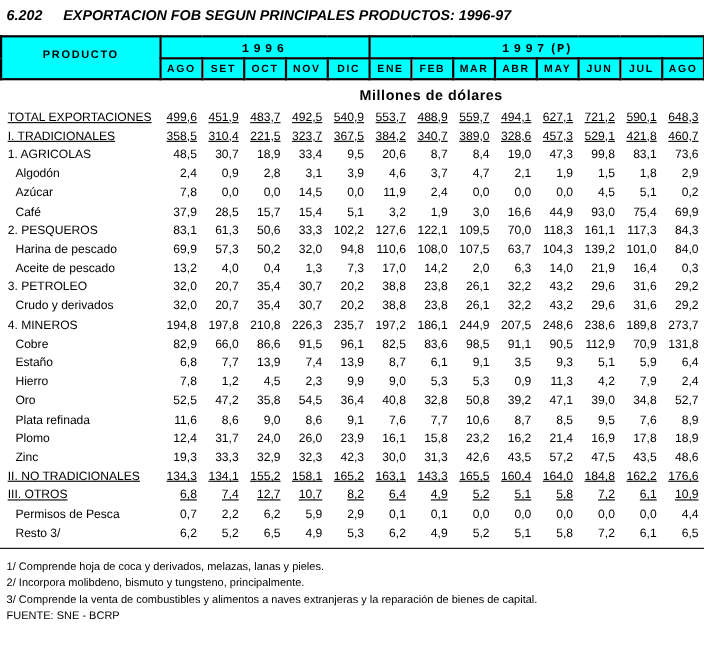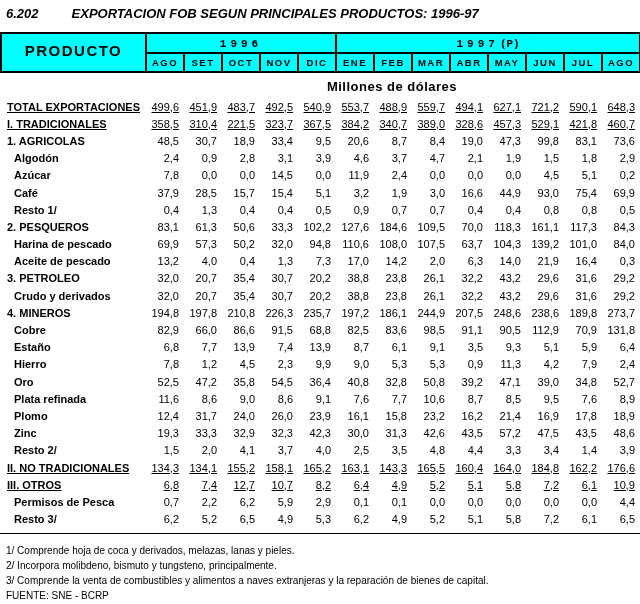--- a/index.html
+++ b/index.html
@@ -18,38 +18,38 @@
   .page { width: 640px; height: 604px; position: relative; }
 
   
   .title {
     padding: 6px 0 0 6px;
     font-size: 13px;
     font-weight: bold;
     font-style: italic;
     white-space: nowrap;
   }
-  .title .tnum { margin-right: 33px; }
+  .title .tnum { margin-right: 19px; }
 
   
   table.hdr {
     margin-top: 11px;
     width: 639px;
     table-layout: fixed;
     border-collapse: collapse;
   }
   table.hdr td {
     background: var(--header-bg);
     border: 2px solid var(--border-c);
     text-align: center;
     vertical-align: middle;
     overflow: hidden;
   }
   td.prodhdr {
-    font-size: 15px;
+    font-size: 10px;
     font-weight: bold;
     letter-spacing: 1.5px;
     vertical-align: bottom;
     padding-bottom: 5px;
   }
   td.yeargroup { height: 17px; font-family: Liberation Mono, monospace; }
   .yr {
     font-size: 11px;
     font-weight: bold;
     letter-spacing: 4px;
@@ -84,21 +84,21 @@
     table-layout: fixed;
     border-collapse: collapse;
   }
   table.data td {
     height: 17.2px;
     font-size: 11px;
     vertical-align: middle;
     white-space: nowrap;
     overflow: hidden;
   }
-  td.plabel { padding-left: 7px; font-weight: bold; }
+  td.plabel { padding-left: 7px; }
   td.plabel.ind { padding-left: 14px; }
   td.num { text-align: right; padding-right: 4px; }
   tr.u td { text-decoration: underline; }
 
   
   .rule {
     margin-top: 5px;
     width: 640px;
     border-top: 1px solid var(--border-c);
   }
@@ -273,44 +273,28 @@
           <td class="num">3,2</td>
           <td class="num">1,9</td>
           <td class="num">3,0</td>
           <td class="num">16,6</td>
           <td class="num">44,9</td>
           <td class="num">93,0</td>
           <td class="num">75,4</td>
           <td class="num">69,9</td>
         </tr>
         <tr>
-          <td class="plabel ind">Resto 1/</td>
-          <td class="num">0,4</td>
-          <td class="num">1,3</td>
-          <td class="num">0,4</td>
-          <td class="num">0,4</td>
-          <td class="num">0,5</td>
-          <td class="num">0,9</td>
-          <td class="num">0,7</td>
-          <td class="num">0,7</td>
-          <td class="num">0,4</td>
-          <td class="num">0,4</td>
-          <td class="num">0,8</td>
-          <td class="num">0,8</td>
-          <td class="num">0,5</td>
-        </tr>
-        <tr>
           <td class="plabel">2. PESQUEROS</td>
           <td class="num">83,1</td>
           <td class="num">61,3</td>
           <td class="num">50,6</td>
           <td class="num">33,3</td>
           <td class="num">102,2</td>
           <td class="num">127,6</td>
-          <td class="num">184,6</td>
+          <td class="num">122,1</td>
           <td class="num">109,5</td>
           <td class="num">70,0</td>
           <td class="num">118,3</td>
           <td class="num">161,1</td>
           <td class="num">117,3</td>
           <td class="num">84,3</td>
         </tr>
         <tr>
           <td class="plabel ind">Harina de pescado</td>
           <td class="num">69,9</td>
@@ -390,21 +374,21 @@
           <td class="num">238,6</td>
           <td class="num">189,8</td>
           <td class="num">273,7</td>
         </tr>
         <tr>
           <td class="plabel ind">Cobre</td>
           <td class="num">82,9</td>
           <td class="num">66,0</td>
           <td class="num">86,6</td>
           <td class="num">91,5</td>
-          <td class="num">68,8</td>
+          <td class="num">96,1</td>
           <td class="num">82,5</td>
           <td class="num">83,6</td>
           <td class="num">98,5</td>
           <td class="num">91,1</td>
           <td class="num">90,5</td>
           <td class="num">112,9</td>
           <td class="num">70,9</td>
           <td class="num">131,8</td>
         </tr>
         <tr>
@@ -495,36 +479,20 @@
           <td class="num">32,3</td>
           <td class="num">42,3</td>
           <td class="num">30,0</td>
           <td class="num">31,3</td>
           <td class="num">42,6</td>
           <td class="num">43,5</td>
           <td class="num">57,2</td>
           <td class="num">47,5</td>
           <td class="num">43,5</td>
           <td class="num">48,6</td>
-        </tr>
-        <tr>
-          <td class="plabel ind">Resto 2/</td>
-          <td class="num">1,5</td>
-          <td class="num">2,0</td>
-          <td class="num">4,1</td>
-          <td class="num">3,7</td>
-          <td class="num">4,0</td>
-          <td class="num">2,5</td>
-          <td class="num">3,5</td>
-          <td class="num">4,8</td>
-          <td class="num">4,4</td>
-          <td class="num">3,3</td>
-          <td class="num">3,4</td>
-          <td class="num">1,4</td>
-          <td class="num">3,9</td>
         </tr>
         <tr class="u">
           <td class="plabel">II. NO TRADICIONALES</td>
           <td class="num">134,3</td>
           <td class="num">134,1</td>
           <td class="num">155,2</td>
           <td class="num">158,1</td>
           <td class="num">165,2</td>
           <td class="num">163,1</td>
           <td class="num">143,3</td>

